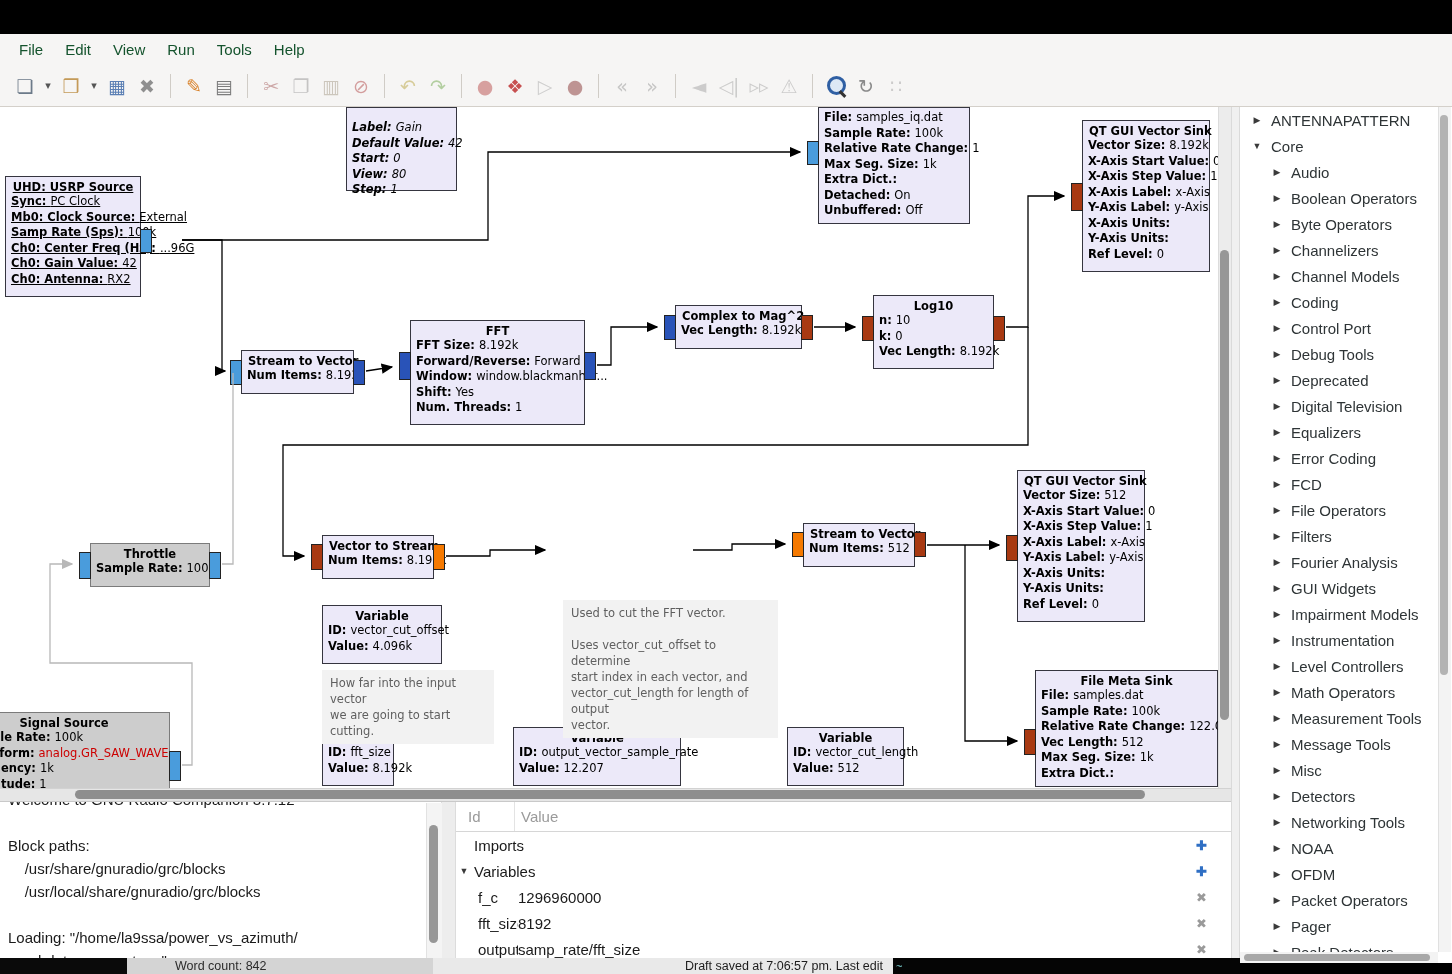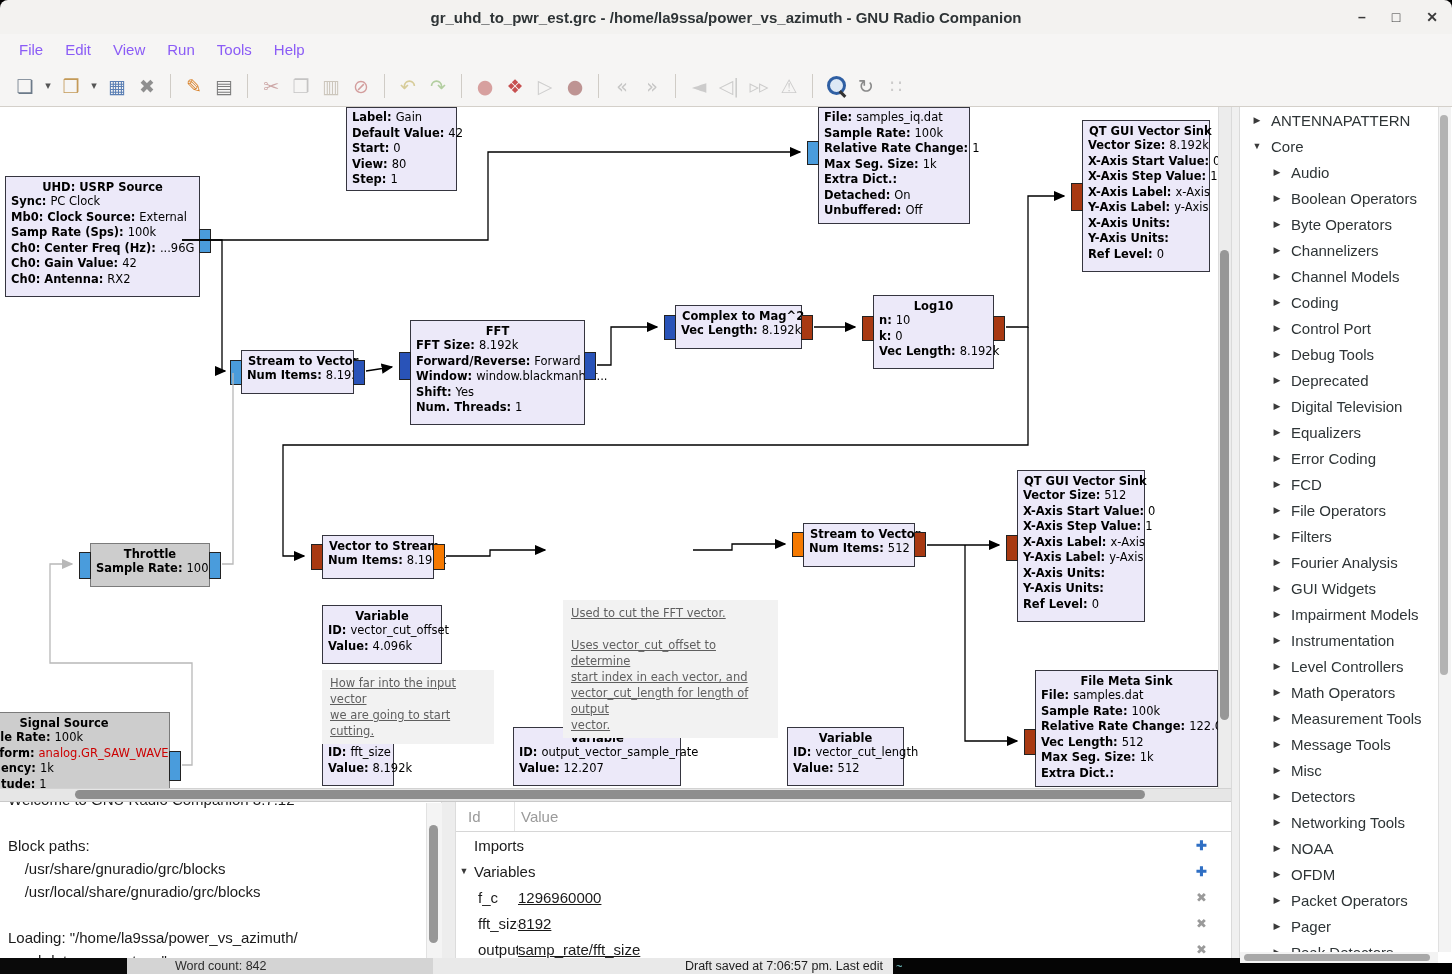--- a/index.html
+++ b/index.html
@@ -5,21 +5,21 @@
   html,body{margin:0;padding:0;background:#000;width:1452px;height:974px;overflow:hidden;
     font-family:"Liberation Sans",sans-serif;-webkit-font-smoothing:antialiased;}
   #win{position:absolute;inset:0;}
   
   #titlebar{position:absolute;left:0;top:0;width:1452px;height:34px;background:#f3f2f0;
     border-bottom:1px solid #cfcbc5;border-radius:8px 8px 0 0;display:flex;align-items:center;justify-content:center;}
   #title{font-weight:bold;font-size:15px;color:#2e3436;}
   #winctl{position:absolute;right:14px;top:0;height:34px;display:flex;align-items:center;gap:26px;color:#3a3a3a;font-size:14px;}
   #winctl span{cursor:default;font-weight:bold;}
   #menubar{position:absolute;left:0;top:34px;width:1452px;height:31px;background:#f6f5f4;display:flex;align-items:center;padding-left:8px;box-sizing:border-box;}
-  .menu-item{font-size:15px;color:#8b5cf6;padding:4px 11px;}
+  .menu-item{font-size:15px;color:#14532d;padding:4px 11px;}
   #toolbar{position:absolute;left:0;top:65px;width:1452px;height:42px;background:#f6f5f4;border-bottom:1px solid #d4d0ca;
     display:flex;align-items:center;padding-left:10px;box-sizing:border-box;}
   .tb-icon{width:30px;height:28px;display:flex;align-items:center;justify-content:center;font-size:19px;
     font-family:"DejaVu Sans",sans-serif;}
   .tb-icon.small{width:16px;font-size:11px;}
   .tb-sep{width:1px;height:24px;background:#d0ccc6;margin:0 8px;}
   .dim{opacity:.45;}
   .lens{width:13px;height:13px;border:3px solid #2f5fa3;border-radius:50%;position:relative;background:#dce8f5;}
   .lens::after{content:"";position:absolute;width:3px;height:8px;background:#333;left:11px;top:11px;transform:rotate(-45deg);}
   
@@ -27,21 +27,21 @@
   #wires{position:absolute;left:0;top:0;pointer-events:none;}
   .block{position:absolute;background:#ece9f9;border:1px solid #35353f;box-sizing:border-box;
     font-family:"DejaVu Sans",sans-serif;font-size:11.5px;color:#000;}
   .block.disabled{background:#cdcdcd;border-color:#7b7b7b;}
   .btitle{font-weight:bold;text-align:center;padding:3px 6px 0;line-height:14px;white-space:nowrap;}
   .bparam{padding:0 5px;line-height:15.5px;white-space:nowrap;}
   .lbl{font-weight:bold;}
   .port{position:absolute;width:12px;border:1px solid #222;box-sizing:border-box;}
   .port.in{left:-12px;} .port.out{right:-12px;}
   .note{position:absolute;background:#f2f2f2;color:#5f5f5f;font-family:"DejaVu Sans",sans-serif;
-    font-size:11.5px;line-height:16px;padding:5px 8px;white-space:pre-line;box-sizing:border-box;text-decoration:underline;}
+    font-size:11.5px;line-height:16px;padding:5px 8px;white-space:pre-line;box-sizing:border-box;}
   
   .sb-track{position:absolute;background:#ececec;}
   .sb-thumb{position:absolute;background:#979797;border-radius:5px;}
   #cv-vscroll{left:1218px;top:107px;width:13px;height:681px;border-left:1px solid #dcdcdc;}
   #cv-vthumb{left:1220px;top:250px;width:9px;height:470px;}
   #cv-hscroll{left:0;top:788px;width:1231px;height:13px;background:#e6e6e6;border-top:1px solid #d2d2d2;}
   #cv-hthumb{left:75px;top:790px;width:1070px;height:9px;background:#8e8e8e;}
   #splitter-v{position:absolute;left:1231px;top:107px;width:9px;height:867px;background:#f0f0f0;border-left:1px solid #dadada;border-right:1px solid #dadada;box-sizing:border-box;}
   
   #sidebar{position:absolute;left:1240px;top:107px;width:212px;height:867px;background:#fff;overflow:hidden;}
@@ -60,44 +60,36 @@
   #con-vscroll{left:426px;top:803px;width:15px;height:155px;background:#f4f4f4;border-left:1px solid #e2e2e2;}
   #con-vthumb{left:429px;top:825px;width:9px;height:118px;}
   #panel-split{position:absolute;left:441px;top:0;width:15px;height:157px;background:#ededed;border-left:1px solid #dcdcdc;border-right:1px solid #dcdcdc;box-sizing:border-box;}
   #props{position:absolute;left:456px;top:0;width:775px;height:157px;}
   #props-header{height:29px;border-bottom:1px solid #d6d6d6;display:flex;align-items:center;color:#9a9a9a;font-size:15px;}
   #col-id{padding-left:12px;width:46px;border-right:1px solid #e3e3e3;height:100%;display:flex;align-items:center;}
   #col-value{padding-left:6px;}
   .prow{height:26px;display:flex;align-items:center;position:relative;font-size:15px;color:#1a1a1a;}
   .prow .tri{margin-right:2px;}
   .pid{white-space:nowrap;overflow:hidden;}
-  .pval{position:absolute;left:62px;white-space:nowrap;text-decoration:underline;}
+  .pval{position:absolute;left:62px;white-space:nowrap;}
   .row-icon{position:absolute;right:24px;font-size:13px;}
   .plus{color:#2f6fc4;font-weight:bold;}
   .remove{color:#9a9a9a;}
   
   .strip{position:absolute;top:958px;height:16px;font-size:12.5px;display:flex;align-items:center;box-sizing:border-box;}
   #strip1{left:0;width:127px;background:#0a0a0a;}
   #strip2{left:127px;width:306px;background:#d4d4d4;color:#2b2b2b;padding-left:48px;}
   #strip3{left:433px;width:460px;background:#e9e9e9;color:#1c1c1c;justify-content:flex-end;padding-right:10px;}
   #strip4{left:893px;width:347px;background:#050505;color:#7fd8d8;padding-left:3px;font-size:11px;}
 </style>
 </head>
 <body>
 
 <div id="win">
 
-  <div id="titlebar">
-    <div id="title">gr_uhd_to_pwr_est.grc - /home/la9ssa/power_vs_azimuth - GNU Radio Companion</div>
-    <div id="winctl">
-      <span>–</span>
-      <span>□</span>
-      <span>✕</span>
-    </div>
-  </div>
 
   <div id="menubar">
       <span class="menu-item">File</span>
       <span class="menu-item">Edit</span>
       <span class="menu-item">View</span>
       <span class="menu-item">Run</span>
       <span class="menu-item">Tools</span>
       <span class="menu-item">Help</span>
     </div>
 
@@ -134,28 +126,28 @@
       <span class="tb-icon dim" style="color: rgb(154, 154, 154);">⚠</span>
       <div class="tb-sep"></div>
       <span class="tb-icon">
         <span class="lens"></span>
       </span>
       <span class="tb-icon" style="color: rgb(138, 138, 138);">↻</span>
       <span class="tb-icon dim" style="color: rgb(154, 154, 154);">∷</span>
     </div>
 
   <div id="canvas">
-      <div class="block" style="left: 346px; top: 0px; width: 111px; height: 84px; padding-top: 2px;">
+      <div class="block" style="left: 346px; top: 0px; width: 111px; height: 84px; padding-top: 12px; font-style: italic;">
         <div class="bparam"><span class="lbl">Label: </span><span class="val">Gain</span></div>
         <div class="bparam"><span class="lbl">Default Value: </span><span class="val">42</span></div>
         <div class="bparam"><span class="lbl">Start: </span><span class="val">0</span></div>
         <div class="bparam"><span class="lbl">View: </span><span class="val">80</span></div>
         <div class="bparam"><span class="lbl">Step: </span><span class="val">1</span></div>
       </div>
-      <div class="block" style="left: 5px; top: 69px; width: 195px; height: 121px;">
+      <div class="block" style="left: 5px; top: 69px; width: 136px; height: 121px; text-decoration: underline;">
         <div class="btitle">UHD: USRP Source</div>
         <div class="bparam"><span class="lbl">Sync: </span><span class="val">PC Clock</span></div>
         <div class="bparam"><span class="lbl">Mb0: Clock Source: </span><span class="val">External</span></div>
         <div class="bparam"><span class="lbl">Samp Rate (Sps): </span><span class="val">100k</span></div>
         <div class="bparam"><span class="lbl">Ch0: Center Freq (Hz): </span><span class="val">...96G</span></div>
         <div class="bparam"><span class="lbl">Ch0: Gain Value: </span><span class="val">42</span></div>
         <div class="bparam"><span class="lbl">Ch0: Antenna: </span><span class="val">RX2</span></div>
         <div class="port out" style="top: 52px; height: 24px; background: rgb(74, 156, 220);"></div>
       </div>
       <div class="block" style="left: 818px; top: 0px; width: 152px; height: 117px; padding-top: 2px;">

